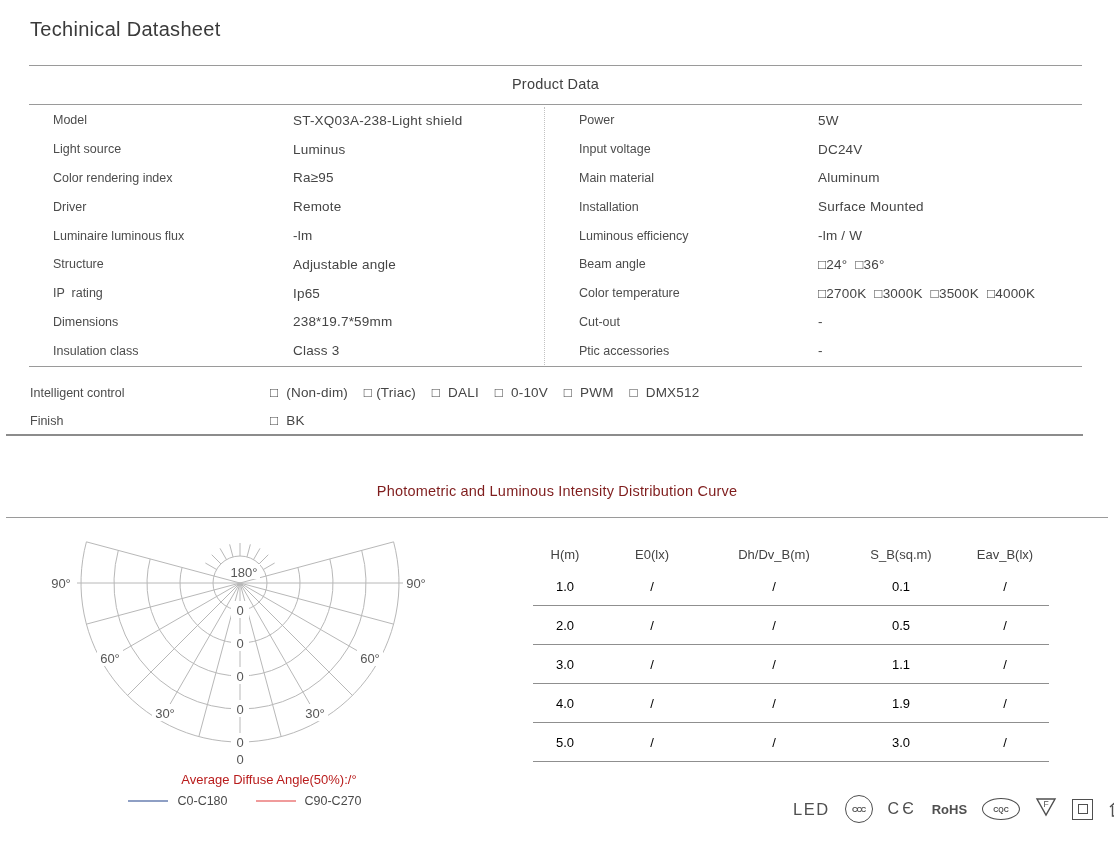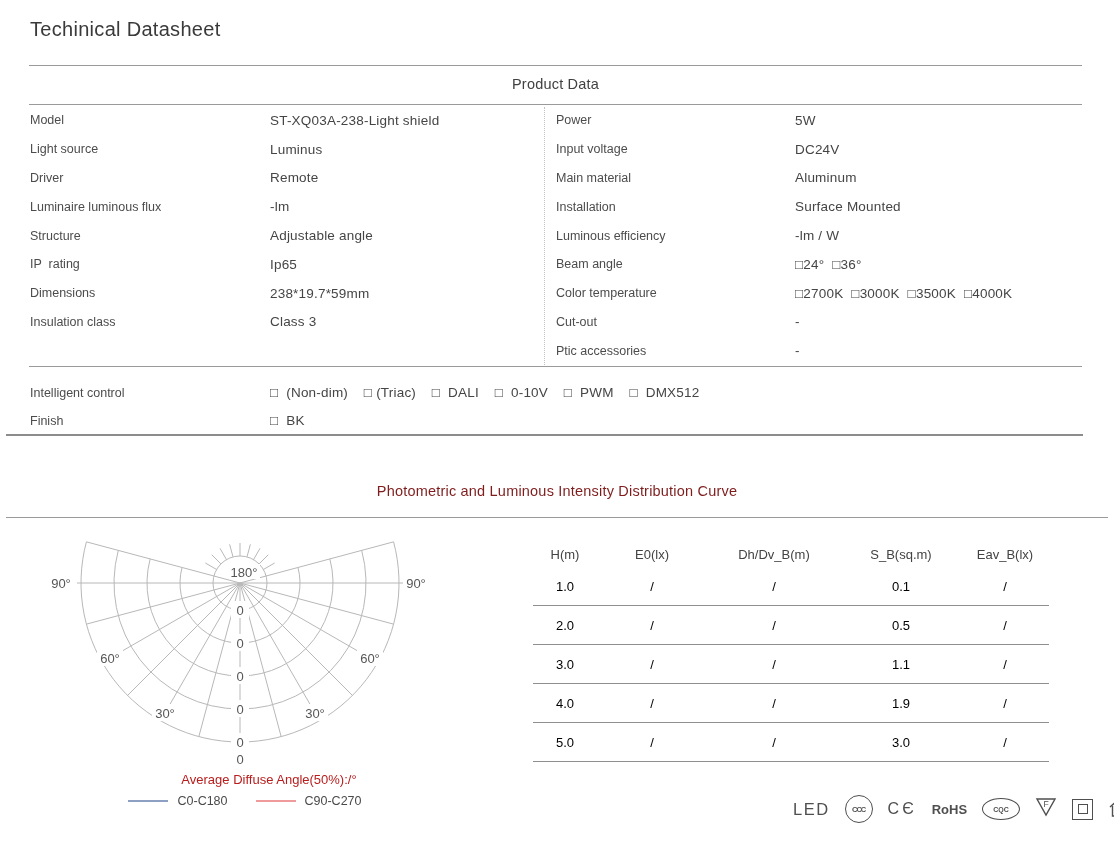--- a/index.html
+++ b/index.html
@@ -8,21 +8,21 @@
     font-family:"Liberation Sans", sans-serif;color:#4a4a4a;overflow:hidden;
   }
   .abs{position:absolute;}
   .hline{position:absolute;background:#9a9a9a;height:1px;}
   #doc-title{left:30px;top:18px;font-size:20px;color:#3a3a3a;font-weight:500;letter-spacing:.3px;}
   #pd-header{left:29px;top:76px;width:1053px;text-align:center;font-size:14.5px;color:#414141;letter-spacing:.2px;}
   #col-divider{left:544px;top:107px;height:258px;width:0;border-left:1px dotted #c2c2c2;position:absolute;}
   .spec-col{position:absolute;top:106px;}
   #left-col{left:30px;width:505px;}
   #right-col{left:556px;width:525px;}
-  .spec-row{display:flex;align-items:center;height:28.8px;}
+  .spec-row{display:flex;align-items:center;height:28.8px;margin-left:23px;}
   .spec-label{width:240px;flex:0 0 240px;font-size:12.5px;color:#4c4c4c;white-space:pre-wrap;}
   #right-col .spec-label{flex:0 0 239px;width:239px;}
   .spec-value{font-size:13.5px;color:#454545;white-space:pre-wrap;letter-spacing:.2px;}
   #extra-rows{left:30px;top:372px;width:1010px;position:absolute;}
   .extra-row{display:flex;align-items:flex-end;height:28px;}
   .extra-row .spec-label{flex:0 0 240px;}
   #thick-line{left:6px;top:434px;width:1077px;height:2px;background:#8c8c8c;position:absolute;}
   #photo-header{left:0;top:483px;width:1114px;text-align:center;font-size:14.5px;color:#7f1d1d;letter-spacing:.2px;}
   #polar-wrap{left:25px;top:540px;position:absolute;}
   #legend{left:25px;top:772px;width:440px;position:absolute;text-align:center;}
@@ -61,20 +61,24 @@
 <div class="spec-col" id="left-col">
   <div class="spec-row">
     <div class="spec-label">Model</div>
     <div class="spec-value">ST-XQ03A-238-Light shield</div>
   </div>
   <div class="spec-row">
     <div class="spec-label">Light source</div>
     <div class="spec-value">Luminus</div>
   </div>
   <div class="spec-row">
+    <div class="spec-label">Color rendering index</div>
+    <div class="spec-value">Ra≥95</div>
+  </div>
+  <div class="spec-row">
     <div class="spec-label">Driver</div>
     <div class="spec-value">Remote</div>
   </div>
   <div class="spec-row">
     <div class="spec-label">Luminaire luminous flux</div>
     <div class="spec-value">-lm</div>
   </div>
   <div class="spec-row">
     <div class="spec-label">Structure</div>
     <div class="spec-value">Adjustable angle</div>

